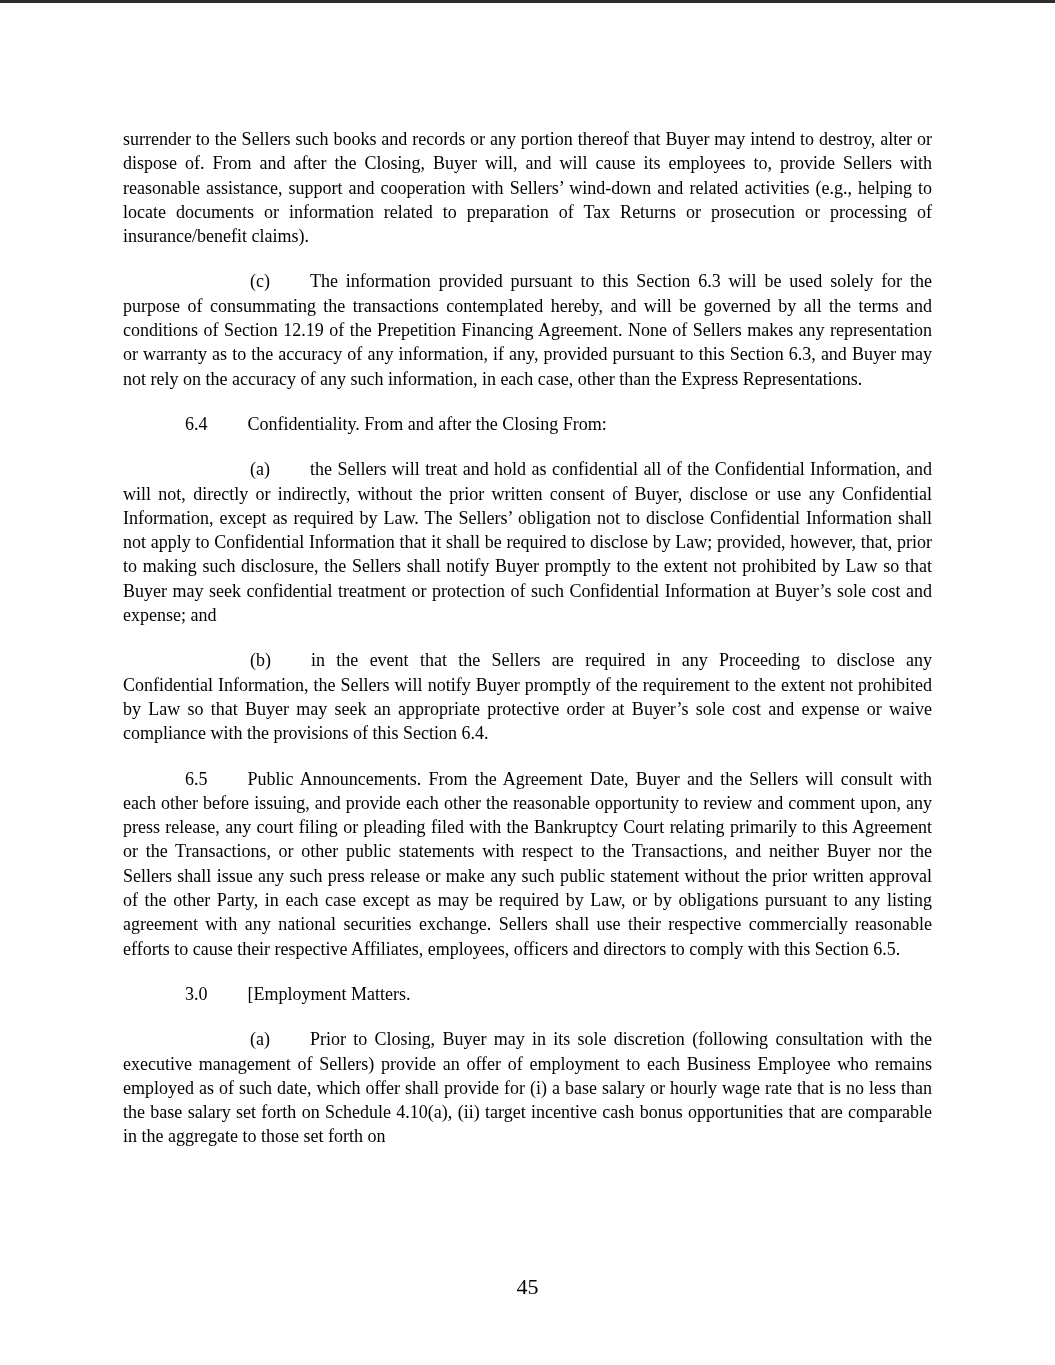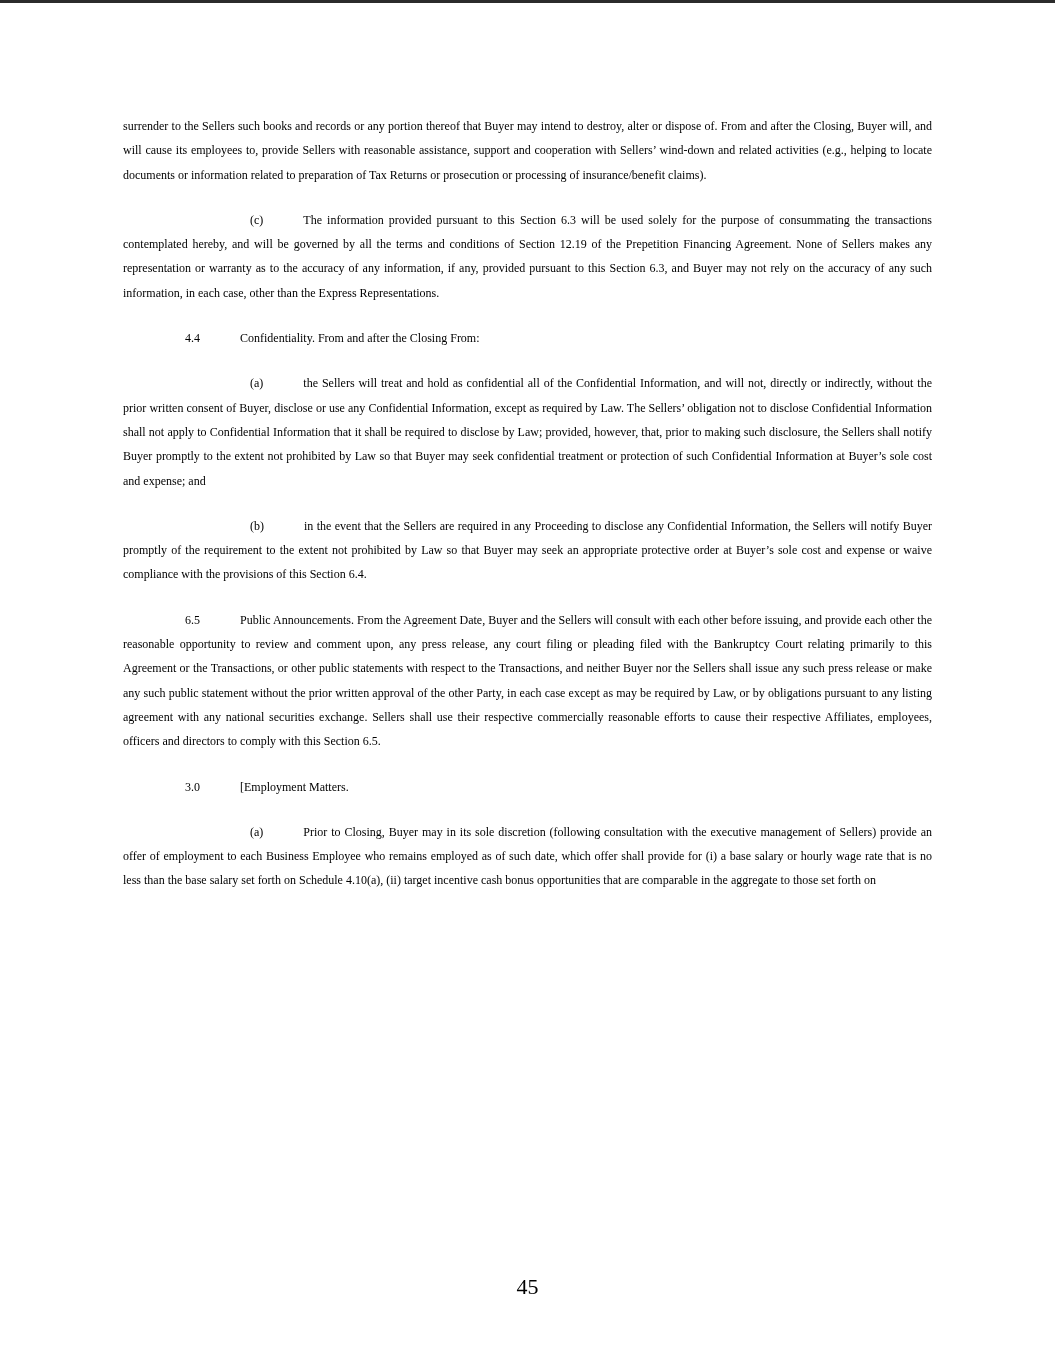--- a/index.html
+++ b/index.html
@@ -24,22 +24,22 @@
     height: 3px;
     background: #2b2b2b;
   }
   .content {
     position: absolute;
     left: 123px;
     width: 809px;
     top: 114px;
   }
   p.para {
-    margin: 0 0 21px 0;
-    font-size: 12px;
+    margin: 13px 0 21px 0;
+    font-size: 18px;
     line-height: 24.3px;
     text-align: justify;
     text-justify: inter-word;
   }
   .ind1 { text-indent: 62px; }   
   .ind2 { text-indent: 127px; }  
   .tab {
     display: inline-block;
     width: 40px;
   }
@@ -58,21 +58,21 @@
 
 <div class="page">
   <div class="page-top-edge"></div>
 
   <main class="content">
 
     <p class="para"><span>surrender to the Sellers such books and records or any portion thereof that Buyer may intend to destroy, alter or dispose of. From and after the Closing, Buyer will, and will cause its employees to, provide Sellers with reasonable assistance, support and cooperation with Sellers’ wind-down and related activities (e.g., helping to locate documents or information related to preparation of Tax Returns or prosecution or processing of insurance/benefit claims).</span></p>
 
     <p class="para ind2"><span>(c)</span><span class="tab"></span><span>The information provided pursuant to this </span><span class="u">Section 6.3</span><span> will be used solely for the purpose of consummating the transactions contemplated hereby, and will be governed by all the terms and conditions of </span><span class="u">Section 12.19</span><span> of the Prepetition Financing Agreement. None of Sellers makes any representation or warranty as to the accuracy of any information, if any, provided pursuant to this </span><span class="u">Section 6.3</span><span>, and Buyer may not rely on the accuracy of any such information, in each case, other than the Express Representations.</span></p>
 
-    <p class="para ind1"><span>4.4</span><span class="tab"></span><span class="u">Confidentiality</span><span>. From and after the Closing From:</span></p>
+    <p class="para ind1"><span>6.4</span><span class="tab"></span><span class="u">Confidentiality</span><span>. From and after the Closing From:</span></p>
 
     <p class="para ind2"><span>(a)</span><span class="tab"></span><span>the Sellers will treat and hold as confidential all of the Confidential Information, and will not, directly or indirectly, without the prior written consent of Buyer, disclose or use any Confidential Information, except as required by Law. The Sellers’ obligation not to disclose Confidential Information shall not apply to Confidential Information that it shall be required to disclose by Law; </span><span class="u">provided</span><span>, </span><span class="u">however</span><span>, that, prior to making such disclosure, the Sellers shall notify Buyer promptly to the extent not prohibited by Law so that Buyer may seek confidential treatment or protection of such Confidential Information at Buyer’s sole cost and expense; and</span></p>
 
     <p class="para ind2"><span>(b)</span><span class="tab"></span><span>in the event that the Sellers are required in any Proceeding to disclose any Confidential Information, the Sellers will notify Buyer promptly of the requirement to the extent not prohibited by Law so that Buyer may seek an appropriate protective order at Buyer’s sole cost and expense or waive compliance with the provisions of this </span><span class="u">Section 6.4</span><span>.</span></p>
 
     <p class="para ind1"><span>6.5</span><span class="tab"></span><span class="u">Public Announcements</span><span>. From the Agreement Date, Buyer and the Sellers will consult with each other before issuing, and provide each other the reasonable opportunity to review and comment upon, any press release, any court filing or pleading filed with the Bankruptcy Court relating primarily to this Agreement or the Transactions, or other public statements with respect to the Transactions, and neither Buyer nor the Sellers shall issue any such press release or make any such public statement without the prior written approval of the other Party, in each case except as may be required by Law, or by obligations pursuant to any listing agreement with any national securities exchange. Sellers shall use their respective commercially reasonable efforts to cause their respective Affiliates, employees, officers and directors to comply with this </span><span class="u">Section 6.5</span><span>.</span></p>
 
     <p class="para ind1"><span>3.0</span><span class="tab"></span><span>[</span><span class="u">Employment Matters</span><span>.</span></p>
 
     <p class="para ind2"><span>(a)</span><span class="tab"></span><span>Prior to Closing, Buyer may in its sole discretion (following consultation with the executive management of Sellers) provide an offer of employment to each Business Employee who remains employed as of such date, which offer shall provide for (i) a base salary or hourly wage rate that is no less than the base salary set forth on </span><span class="u">Schedule 4.10(a)</span><span>, (ii) target incentive cash bonus opportunities that are comparable in the aggregate to those set forth on</span></p>

